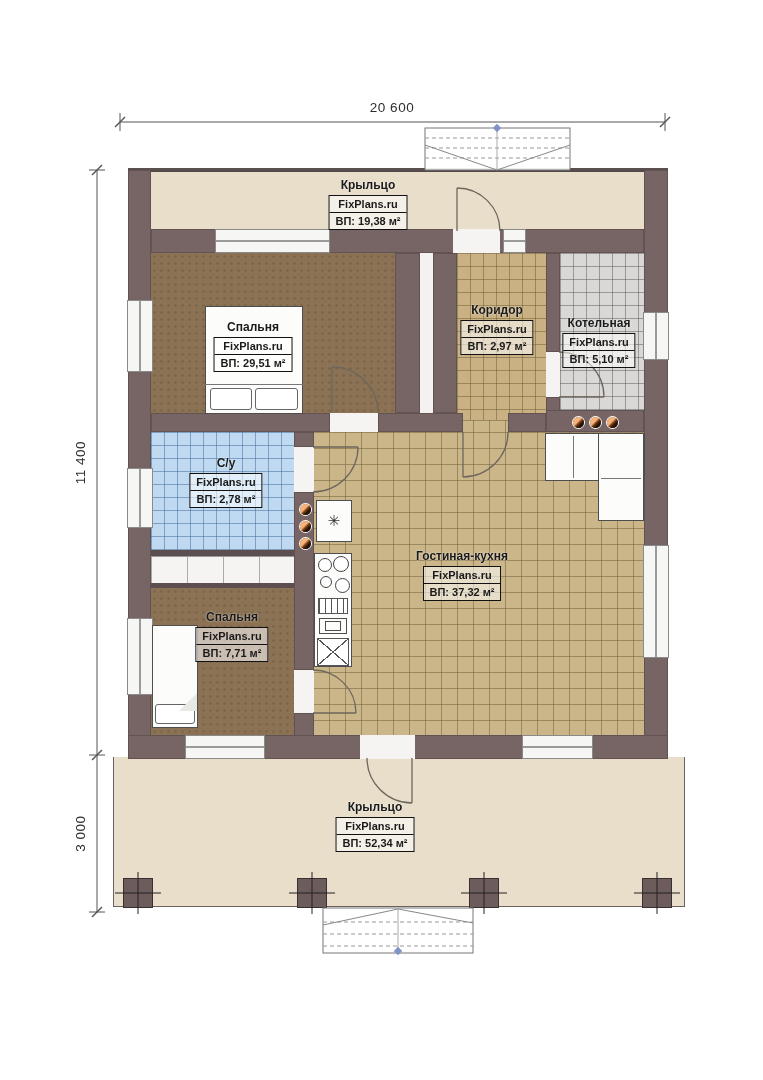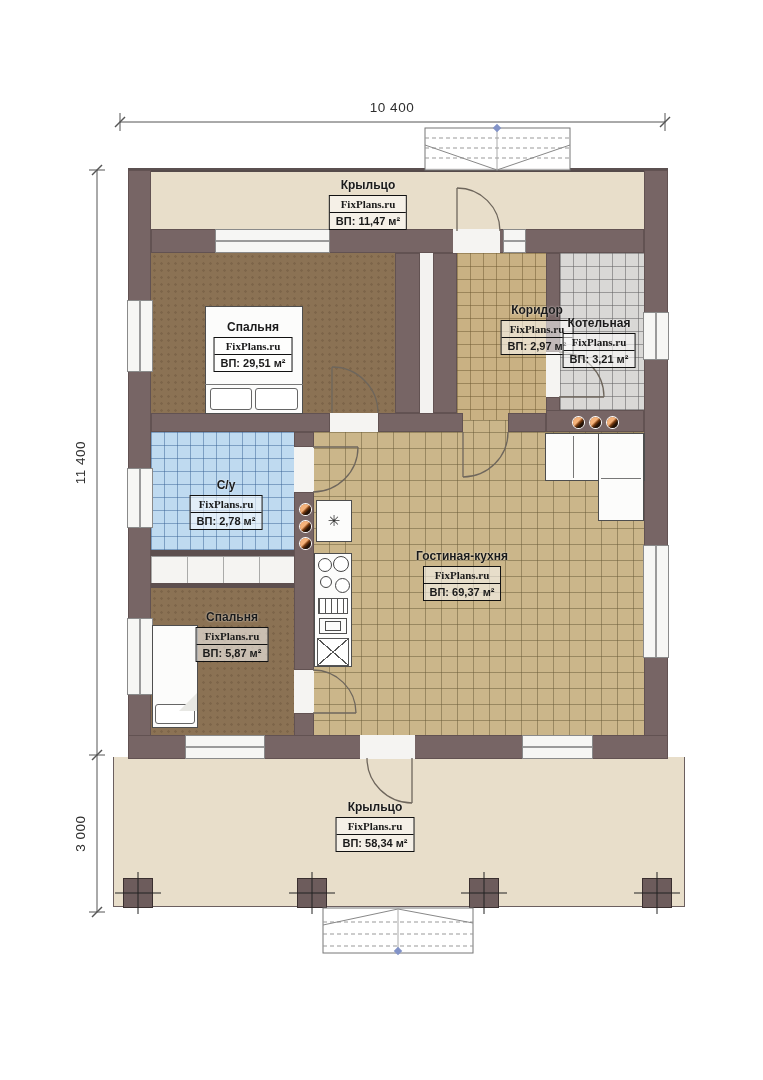--- a/index.html
+++ b/index.html
@@ -32,21 +32,21 @@
   .xbox{background:#fff;border:1px solid #555;box-sizing:border-box;
         background-image:linear-gradient(to top right,transparent 48.5%,#555 48.5%,#555 51.5%,transparent 51.5%),
                          linear-gradient(to bottom right,transparent 48.5%,#555 48.5%,#555 51.5%,transparent 51.5%);}
   .fold{background:#e8e8e4;clip-path:polygon(100% 0,100% 100%,0 100%);border:none;}
   .dot{border-radius:50%;background:linear-gradient(135deg,#f5b27a 42%,#7a3c10 55%,#241307 70%);box-shadow:0 0 0 1px #fff;}
   .column{background:#6d5c5c;box-shadow:inset 0 0 0 1px #3a2f2f;}
   
   .roomlab{transform:translateX(-50%);text-align:center;z-index:7;}
   .roomlab .rname{font-size:12px;font-weight:bold;white-space:nowrap;text-shadow:0 0 2px rgba(255,255,255,.8);}
   .roomlab .rbox{margin:3px auto 0;display:inline-block;border:1.5px solid #111;background:rgba(255,255,255,.55);}
-  .roomlab .row1{border-bottom:1.5px solid #111;font-family:Liberation Serif, serif;}
+  .roomlab .row1{border-bottom:1.5px solid #111;}
   .roomlab .rbox div{font-size:11px;font-weight:bold;padding:1px 6px;white-space:nowrap;line-height:14px;}
   .dimlab{font-size:13.5px;color:#2e2e2e;white-space:nowrap;z-index:7;letter-spacing:.5px;}
   .vert{transform:rotate(-90deg);transform-origin:center;}
   svg.overlay{position:absolute;left:0;top:0;z-index:6;pointer-events:none;}
   .fridge-glyph{display:flex;align-items:center;justify-content:center;font-size:15px;color:#333;}
 </style>
 </head>
 <body>
 
 <div class="canvas">
@@ -205,58 +205,58 @@
         <line x1="115" y1="893" x2="161" y2="893"></line>
       <line x1="312" y1="872" x2="312" y2="914"></line>
         <line x1="289" y1="893" x2="335" y2="893"></line>
       <line x1="484" y1="872" x2="484" y2="914"></line>
         <line x1="461" y1="893" x2="507" y2="893"></line>
       <line x1="657" y1="872" x2="657" y2="914"></line>
         <line x1="634" y1="893" x2="680" y2="893"></line>
     </g>
   </svg>
 
-  <div class="abs dimlab" style="left:392px;top:100px;transform:translateX(-50%);">10 400</div>
+  <div class="abs dimlab" style="left:392px;top:100px;transform:translateX(-50%);">20 600</div>
   <div class="abs dimlab vert" style="left:52px;top:455px;width:56px;text-align:center;">11 400</div>
   <div class="abs dimlab vert" style="left:52px;top:826px;width:56px;text-align:center;">3 000</div>
 
   <div class="abs roomlab" style="left:368px;top:178px;">
     <div class="rname">Крыльцо</div>
     <div class="rbox"><div class="row1">FixPlans.ru</div>
-      <div>ВП: 11,47 м²</div></div>
+      <div>ВП: 19,38 м²</div></div>
   </div>
   <div class="abs roomlab" style="left:253px;top:320px;">
     <div class="rname">Спальня</div>
     <div class="rbox"><div class="row1">FixPlans.ru</div>
       <div>ВП: 29,51 м²</div></div>
   </div>
-  <div class="abs roomlab" style="left:497px;top:303px;margin-left:40px;">
+  <div class="abs roomlab" style="left:497px;top:303px;">
     <div class="rname">Коридор</div>
     <div class="rbox"><div class="row1">FixPlans.ru</div>
       <div>ВП: 2,97 м²</div></div>
   </div>
   <div class="abs roomlab" style="left:599px;top:316px;">
     <div class="rname">Котельная</div>
     <div class="rbox"><div class="row1">FixPlans.ru</div>
-      <div>ВП: 3,21 м²</div></div>
-  </div>
-  <div class="abs roomlab" style="left:226px;top:478px;">
+      <div>ВП: 5,10 м²</div></div>
+  </div>
+  <div class="abs roomlab" style="left:226px;top:456px;">
     <div class="rname">С/у</div>
     <div class="rbox"><div class="row1">FixPlans.ru</div>
       <div>ВП: 2,78 м²</div></div>
   </div>
   <div class="abs roomlab" style="left:462px;top:549px;">
     <div class="rname">Гостиная-кухня</div>
     <div class="rbox"><div class="row1">FixPlans.ru</div>
-      <div>ВП: 69,37 м²</div></div>
+      <div>ВП: 37,32 м²</div></div>
   </div>
   <div class="abs roomlab" style="left:232px;top:610px;">
     <div class="rname">Спальня</div>
     <div class="rbox"><div class="row1">FixPlans.ru</div>
-      <div>ВП: 5,87 м²</div></div>
+      <div>ВП: 7,71 м²</div></div>
   </div>
   <div class="abs roomlab" style="left:375px;top:800px;">
     <div class="rname">Крыльцо</div>
     <div class="rbox"><div class="row1">FixPlans.ru</div>
-      <div>ВП: 58,34 м²</div></div>
+      <div>ВП: 52,34 м²</div></div>
   </div>
 
 </div>
 
 </body></html>

